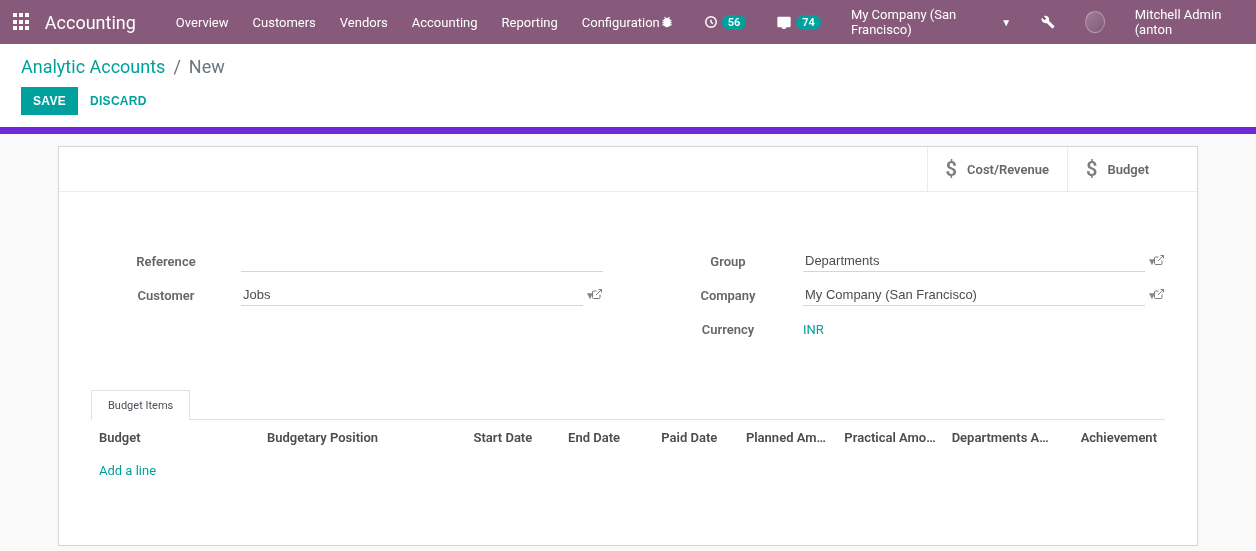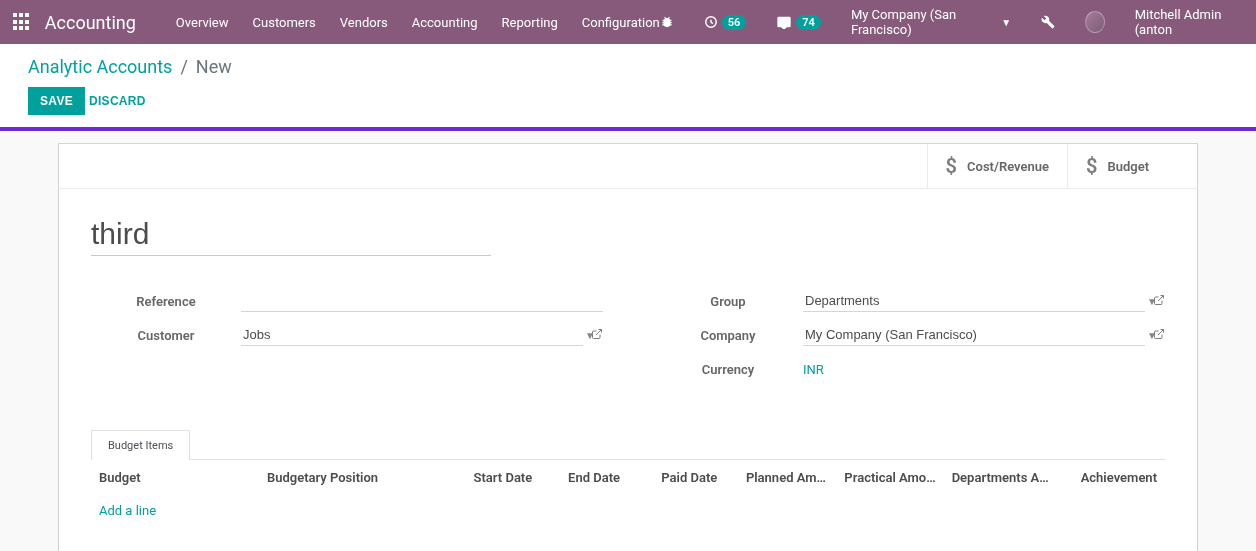--- a/index.html
+++ b/index.html
@@ -13,26 +13,26 @@
   .nav-menu { display: flex; gap: 24px; }
   .nav-item { color: #fff; font-size: 13px; cursor: pointer; }
   .nav-right { margin-left: auto; display: flex; align-items: center; gap: 30px; }
   .nav-icon { color: #fff; cursor: pointer; font-size: 14px; display: flex; align-items: center; gap: 4px; }
   .badge { background: #00a09d; color: #fff; border-radius: 10px; padding: 1px 6px; font-size: 11px; font-weight: 600; }
   .company-select { display: flex; align-items: center; gap: 4px; cursor: pointer; font-size: 13px; }
   .avatar { width: 22px; height: 22px; border-radius: 50%; background: linear-gradient(135deg, #a87c9e, #7a5c73); border: 1px solid rgba(255,255,255,0.3); }
   .user-name { font-size: 13px; }
 
   
-  .control-panel { background: #fff; border-bottom: 4px solid #6d28d9; padding: 12px 28px; }
+  .control-panel { background: #fff; border-bottom: 7px solid #6d28d9; padding: 12px 21px; }
   .breadcrumb { display: flex; align-items: center; gap: 8px; font-size: 18px; margin-bottom: 10px; }
   .breadcrumb-link { color: #00a09d; cursor: pointer; }
   .breadcrumb-sep { color: #6c757d; }
   .breadcrumb-current { color: #6c757d; }
-  .buttons-row { display: flex; gap: 0; align-items: flex-end; }
+  .buttons-row { display: flex; gap: 8px; align-items: flex-end; }
   .btn-primary { background: #00a09d; color: #fff; border: none; padding: 7px 12px; font-size: 12px; font-weight: 600; cursor: pointer; text-transform: uppercase; letter-spacing: 0.3px; }
   .btn-link { background: none; border: none; color: #00a09d; font-size: 12px; font-weight: 600; cursor: pointer; text-transform: uppercase; letter-spacing: 0.3px; padding: 7px 4px; }
 
   
   .form-sheet-bg { padding: 0 24px; }
   .form-sheet { background: #fff; border: 1px solid #d5d5d5; max-width: 1140px; margin: 12px auto 0; min-height: 400px; }
   
   .button-box { display: flex; justify-content: flex-end; border-bottom: 1px solid #e9ecef; }
   .stat-button { display: flex; align-items: center; gap: 10px; padding: 10px 18px; border-left: 1px solid #e9ecef; cursor: pointer; min-width: 130px; }
   .stat-icon { color: #7c7c7c; font-size: 20px; font-weight: 600; }
@@ -144,21 +144,20 @@
         <span class="stat-icon">$</span>
         <span class="stat-label">Cost/Revenue</span>
       </div>
       <div class="stat-button">
         <span class="stat-icon">$</span>
         <span class="stat-label">Budget</span>
       </div>
     </div>
 
     <div class="form-body">
-      <input class="title-input" value="third" style="">
 
       <div class="field-grid">
 
         <div class="field-col">
           <div class="field-row">
             <div class="field-label">Reference</div>
             <div class="field-value">
               <input class="empty-input" value="" style="">
             </div>
           </div>

